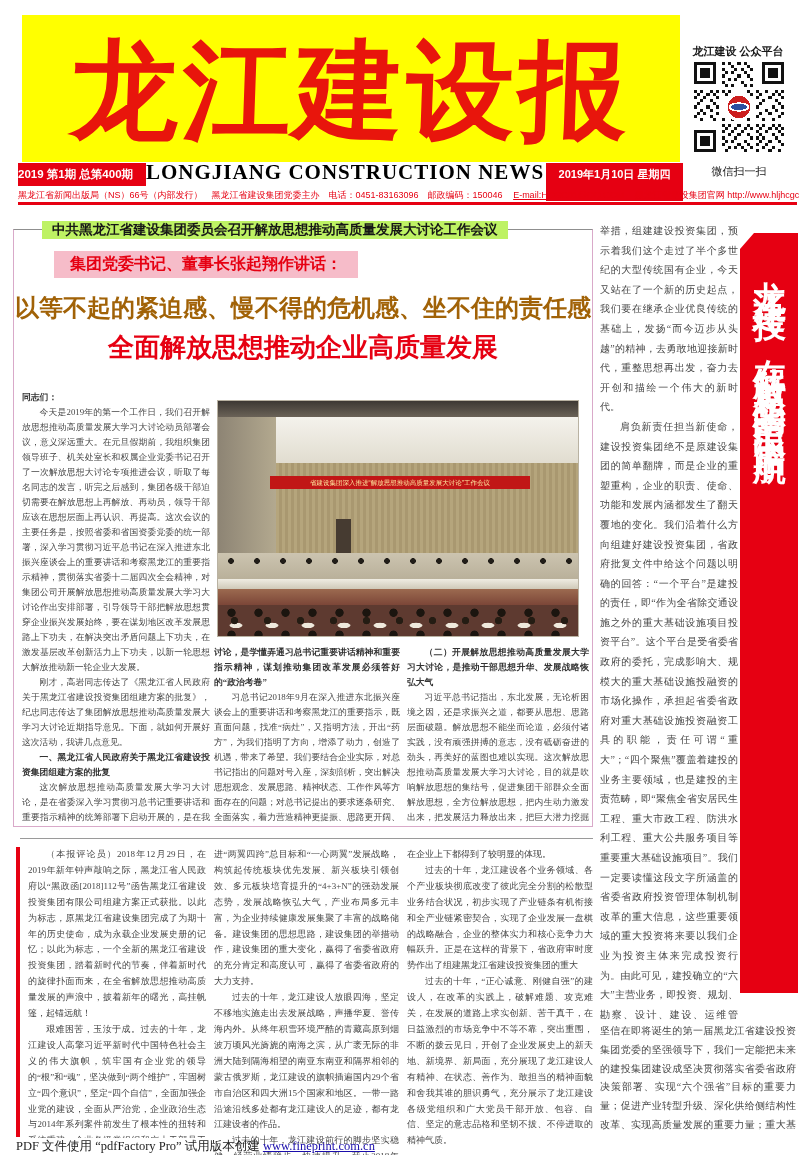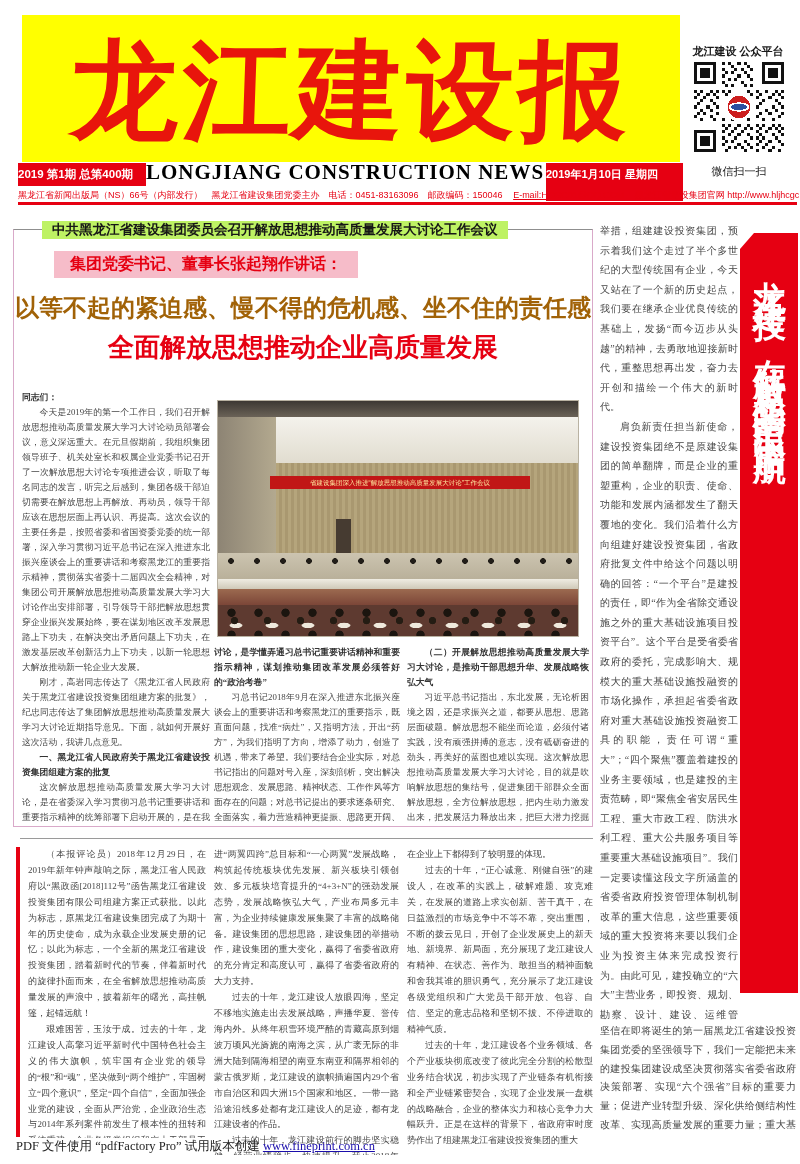--- a/index.html
+++ b/index.html
@@ -16,21 +16,21 @@
               color:#1a1a1a; font-family:"Liberation Sans","DejaVu Sans",sans-serif; white-space:nowrap; }
   .qr-box { position:absolute; left:694px; top:62px; width:90px; height:90px; }
   .qr-caption { position:absolute; left:694px; top:164px; width:90px; text-align:center; font-size:11px; color:#1a1a1a;
                 font-family:"Liberation Sans","DejaVu Sans",sans-serif; }
 
   .red-bar-left { position:absolute; left:18px; top:163px; width:128px; height:23px; background:#e60012; color:#fff;
                   font-size:11.5px; font-weight:bold; line-height:23px; text-align:left; font-family:"Liberation Sans",sans-serif; white-space:nowrap; }
   .eng-title { position:absolute; left:146px; top:159px; width:398px; height:27px; text-align:left; line-height:27px;
                font-size:21px; font-weight:bold; letter-spacing:1px; color:#000; font-family:"Liberation Serif",serif; white-space:nowrap; }
   .red-bar-right { position:absolute; left:546px; top:163px; width:137px; height:38px; background:#e60012; color:#fff;
-                   font-size:11px; font-weight:bold; line-height:23px; text-align:left; font-family:"Liberation Sans",sans-serif; white-space:nowrap; }
+                   font-size:11px; font-weight:bold; line-height:23px; text-align:center; font-family:"Liberation Sans",sans-serif; white-space:nowrap; }
 
   .pub-line { position:absolute; left:18px; top:189px; width:779px; font-size:9px; color:#e60012; white-space:nowrap;
               font-family:"Liberation Sans","DejaVu Sans",sans-serif; }
   .pub-line .seg { margin-right:8px;margin-top:41px; }
   .pub-line .lnk { text-decoration:underline; color:#e60012; }
   .red-rule { position:absolute; left:18px; top:202px; width:779px; height:3px; background:#e60012; }
 
   
   .main-box { position:absolute; left:13px; top:229px; width:580px; height:598px;
               border-left:1px solid #d9a9c9; border-right:1px solid #d9a9c9; border-bottom:1px solid #d9a9c9;
@@ -196,22 +196,22 @@
       <p class="para">（本报评论员）2018年12月29日，在2019年新年钟声敲响之际，黑龙江省人民政府以“黑政函[2018]112号”函告黑龙江省建设投资集团有限公司组建方案正式获批。以此为标志，原黑龙江省建设集团完成了为期十年的历史使命，成为永载企业发展史册的记忆；以此为标志，一个全新的黑龙江省建设投资集团，踏着新时代的节奏，伴着新时代的旋律扑面而来，在全省解放思想推动高质量发展的声浪中，披着新年的曙光，高挂帆篷，起锚远航！</p>
       <p class="para">艰难困苦，玉汝于成。过去的十年，龙江建设人高擎习近平新时代中国特色社会主义的伟大旗帜，筑牢国有企业党的领导的“根”和“魂”，坚决做到“两个维护”，牢固树立“四个意识”，坚定“四个自信”，全面加强企业党的建设，全面从严治党，企业政治生态与2014年系列案件前发生了根本性的扭转和系统重建，企业各级党组织和广大干部员工同心同德，奋力前行，企业发展和面貌日新月异，成就和业绩可谓来之不易。</p>
     </div>
   <div class="edcol ed2">
       <p class="para f">进“两翼四跨”总目标和“一心两翼”发展战略，构筑起传统板块优先发展、新兴板块引领创效、多元板块培育提升的“4+3+N”的强劲发展态势，发展战略恢弘大气，产业布局多元丰富，为企业持续健康发展集聚了丰富的战略储备。建设集团的思想思路，建设集团的举措动作，建设集团的重大变化，赢得了省委省政府的充分肯定和高度认可，赢得了省委省政府的大力支持。</p>
       <p class="para">过去的十年，龙江建设人放眼四海，坚定不移地实施走出去发展战略，声播华夏、誉传海内外。从终年积雪环境严酷的青藏高原到烟波万顷风光旖旎的南海之滨，从广袤无际的非洲大陆到隔海相望的南亚东南亚和隔界相邻的蒙古俄罗斯，龙江建设的旗帜插遍国内29个省市自治区和四大洲15个国家和地区。一带一路沿途沿线多处都有龙江建设人的足迹，都有龙江建设者的作品。</p>
       <p class="para">过去的十年，龙江建设前行的脚步坚实稳健，经营业绩稳步、快速提升，截止2018年末，企业年综合业务收入达到303亿元，是集团组建之初的4.6倍，年缴纳利税16.2亿元，是集团组建之初的5.7倍。尤其是2015年以来，企业规模快速成长，一年登上一个新台阶。“十三五”开启的这三年，累计综合业务收入近800亿元，贡献利税40多亿元，年拉动社会就业均超过16万人。“十三五”开启的这三年，职工人均收入逐年稳步增长，企业工会组织功能和作用日益突出，员工福祉不断得到有质量的改善，以员工为中心的发展理念广泛认同并有效得到实施，大型国有企业的担当，大型国有企业社会情怀</p>
     </div>
   <div class="edcol ed3">
       <p class="para f">在企业上下都得到了较明显的体现。</p>
+      <p class="para">过去的十年，龙江建设各个业务领域、各个产业板块彻底改变了彼此完全分割的松散型业务结合状况，初步实现了产业链条有机衔接和全产业链紧密契合，实现了企业发展一盘棋的战略融合，企业的整体实力和核心竞争力大幅跃升。正是在这样的背景下，省政府审时度势作出了组建黑龙江省建设投资集团的重大</p>
       <p class="para">过去的十年，“正心诚意、刚健自强”的建设人，在改革的实践上，破解难题、攻克难关，在发展的道路上求实创新、苦干真干，在日益激烈的市场竞争中不等不靠，突出重围，不断的拨云见日，开创了企业发展史上的新天地、新境界、新局面，充分展现了龙江建设人有精神、在状态、善作为、敢担当的精神面貌和舍我其谁的胆识勇气，充分展示了龙江建设各级党组织和广大党员干部开放、包容、自信、坚定的意志品格和坚韧不拔、不停进取的精神气质。</p>
-      <p class="para">过去的十年，龙江建设各个业务领域、各个产业板块彻底改变了彼此完全分割的松散型业务结合状况，初步实现了产业链条有机衔接和全产业链紧密契合，实现了企业发展一盘棋的战略融合，企业的整体实力和核心竞争力大幅跃升。正是在这样的背景下，省政府审时度势作出了组建黑龙江省建设投资集团的重大</p>
     </div>
 
   <div class="watermark">
     <span>PDF 文件使用 “pdfFactory Pro” 试用版本创建 </span>
     <span class="wm-link">www.fineprint.com.cn</span>
   </div>
 
 </div>
 
 </body></html>

